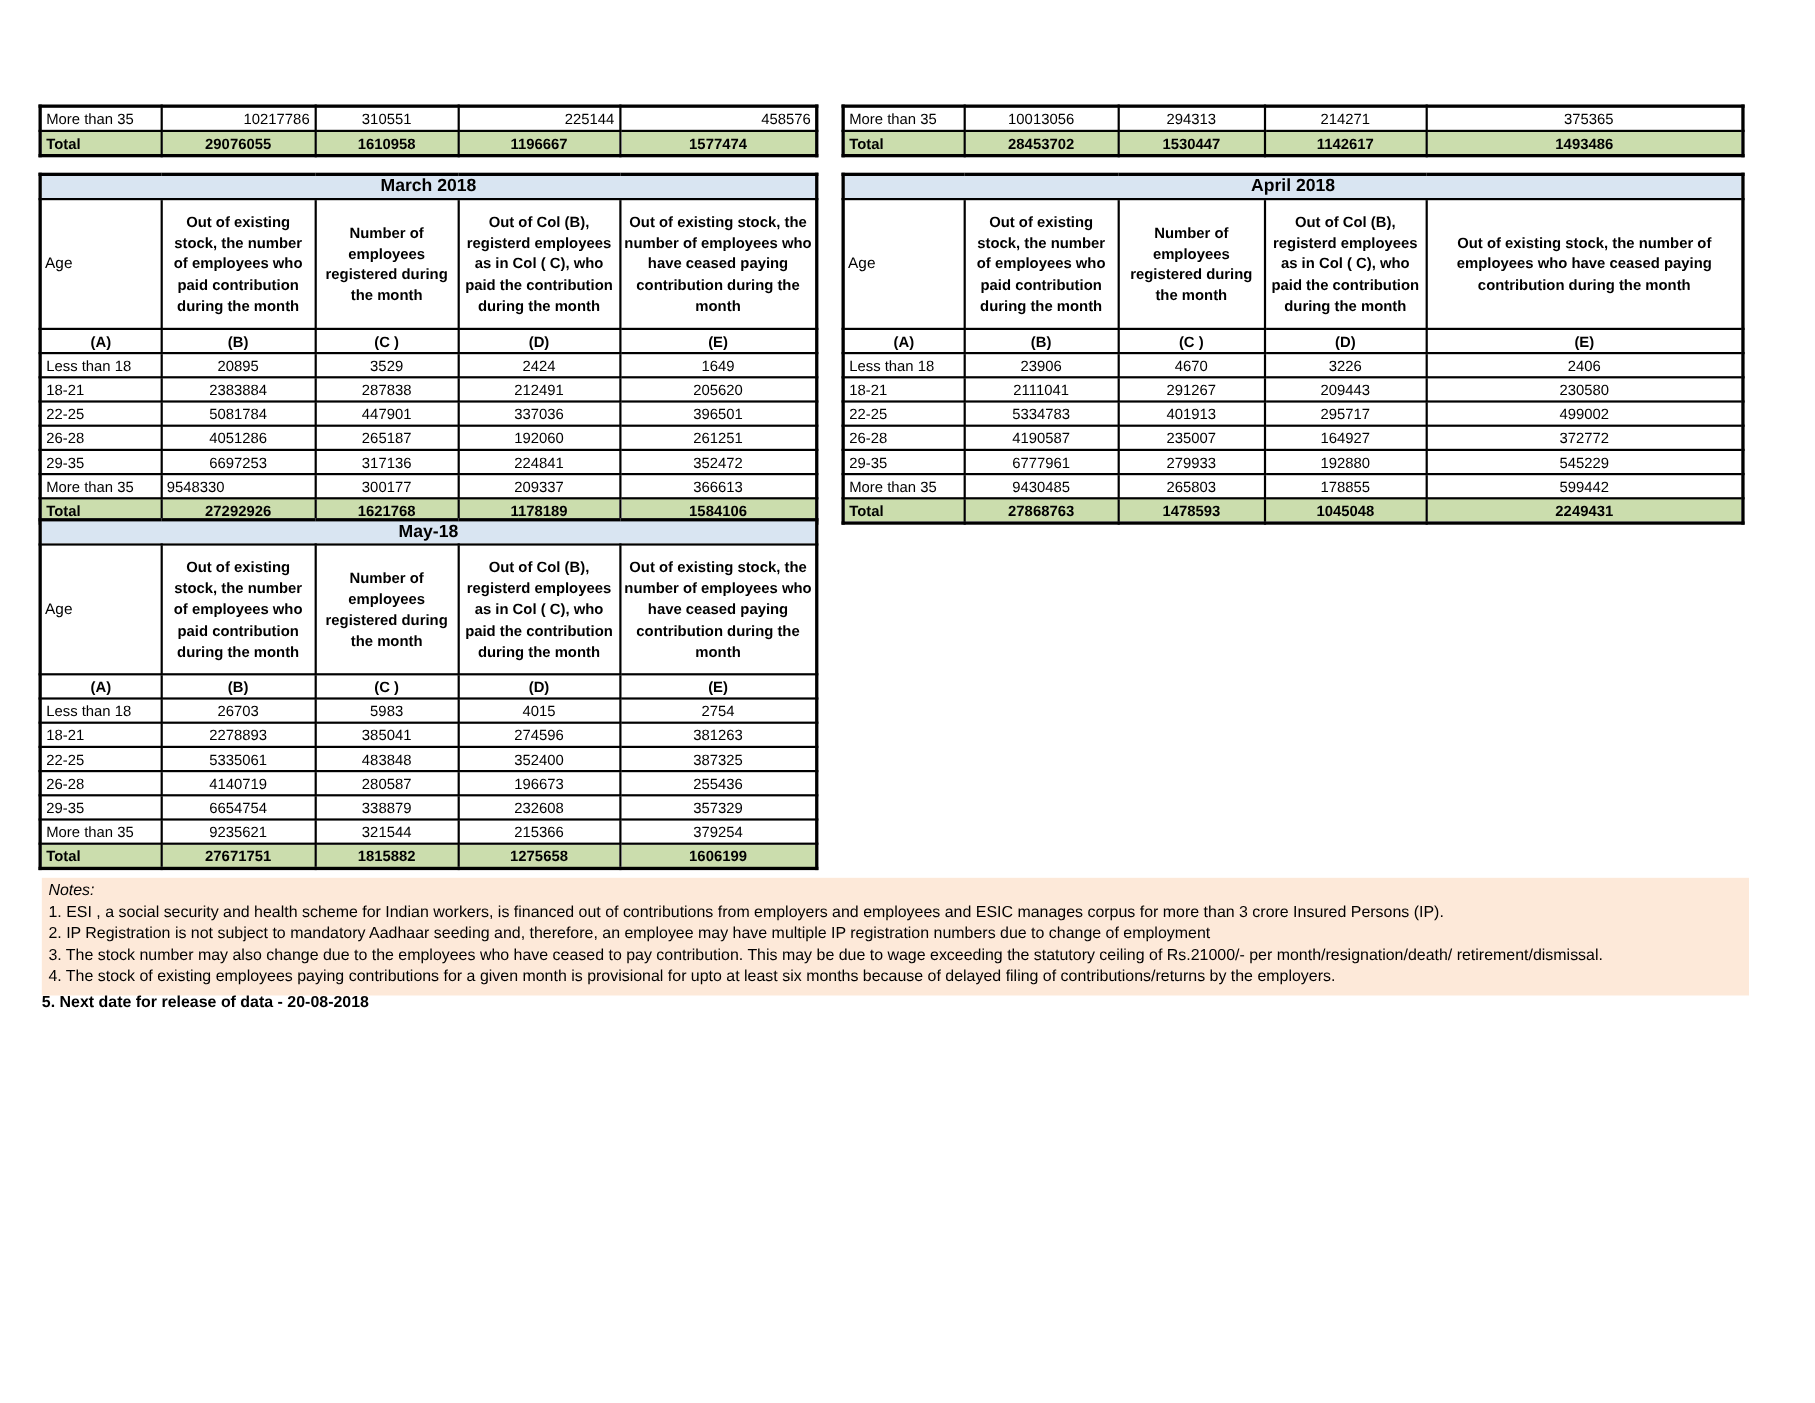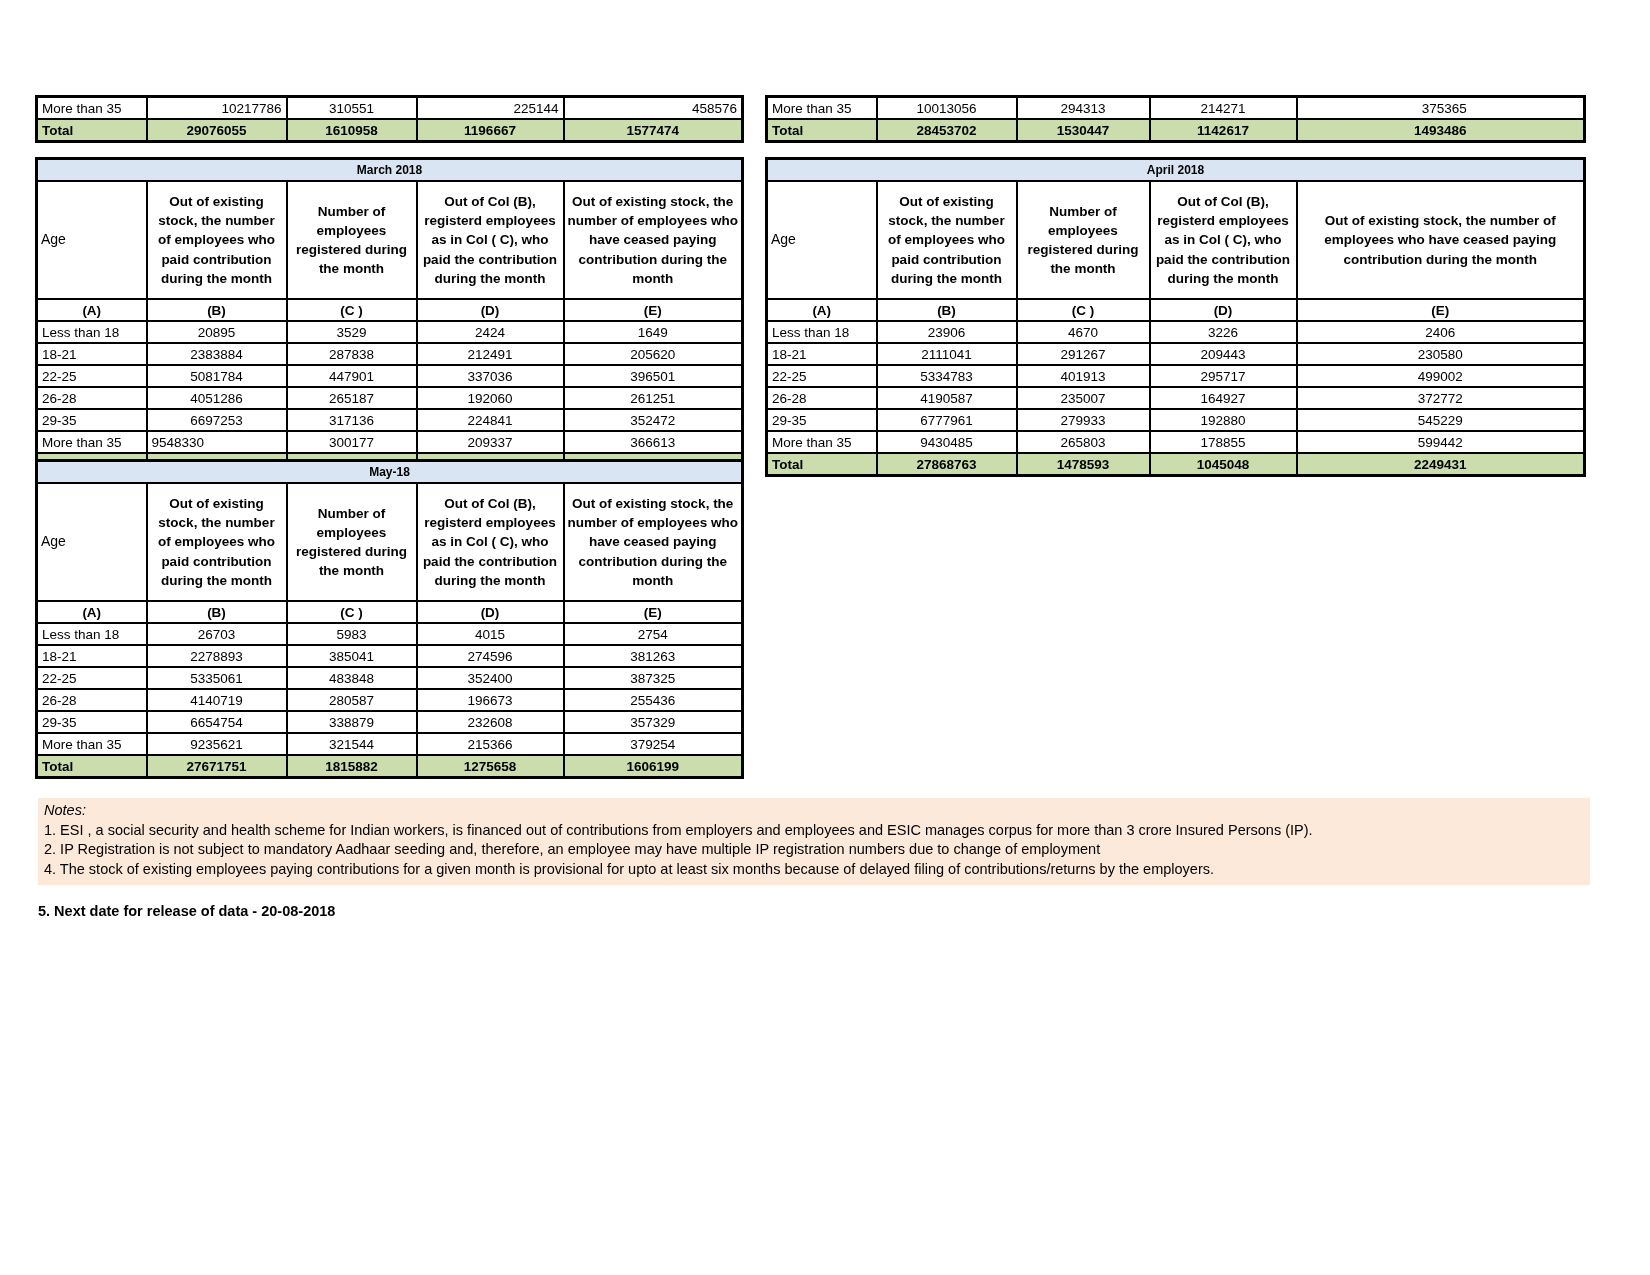--- a/index.html
+++ b/index.html
@@ -5,21 +5,21 @@
   html,body{margin:0;padding:0;}
   body{
     width:1650px;height:1275px;background:#ffffff;
     font-family:"Liberation Sans", sans-serif;color:#000;
     position:relative;overflow:hidden;
   }
   .block{position:absolute;}
   table{border-collapse:collapse;table-layout:fixed;border:3px solid #000;background:#fff;}
   td{border:2px solid #000;padding:0 4px;height:20px;font-size:13.5px;
      overflow:hidden;white-space:nowrap;vertical-align:middle;}
-  .title-cell{background:var(--title-blue);font-weight:bold;text-align:center;font-size:12px;}
+  .title-cell{background:var(--title-blue);font-weight:bold;text-align:center;font-size:16px;}
   .hdr-row td{height:112px;white-space:normal;font-weight:bold;text-align:center;
               font-size:13.5px;line-height:1.42;padding:2px 3px;}
   .hdr-row td.age-cell{font-weight:normal;text-align:left;font-size:14px;}
   .letter-row td{font-weight:bold;text-align:center;}
   .row-label{text-align:left;}
   .total-row td{background:var(--total-green);font-weight:bold;}
   .notes-box{position:absolute;background:var(--notes-peach);padding:3px 6px 6px 6px;
              font-size:14.5px;line-height:19.5px;}
   .notes-heading{font-style:italic;}
   .note-line{white-space:nowrap;}
@@ -241,21 +241,21 @@
           <td class="row-label">Total</td>
           <td style="text-align: center;">27868763</td>
           <td style="text-align: center;">1478593</td>
           <td style="text-align: center;">1045048</td>
           <td style="text-align: center;">2249431</td>
         </tr>
       </tbody>
   </table>
 </div>
 
-<div class="block" style="left:35px;top:459px;">
+<div class="block" style="left:35px;top:471px;">
   <table>
     <colgroup>
         <col style="width:110px">
         <col style="width:140px">
         <col style="width:130px">
         <col style="width:147px">
         <col style="width:179px">
       </colgroup>
     <tbody>
       <tr>
@@ -327,15 +327,16 @@
           <td style="text-align: center;">1606199</td>
         </tr>
       </tbody>
   </table>
 </div>
 
 <div class="notes-box" style="left:38px;top:798px;width:1540px;">
   <div class="notes-heading note-line">Notes:</div>
   <div class="note-line">1. ESI , a social security and health scheme for Indian workers, is financed out of contributions from employers and employees and ESIC manages corpus for more than 3 crore Insured Persons (IP).</div>
   <div class="note-line">2. IP Registration is not subject to mandatory Aadhaar seeding and, therefore, an employee may have multiple IP registration numbers due to change of employment</div>
+  <div class="note-line">3. The stock number may also change due to the employees who have ceased to pay contribution. This may  be due to wage exceeding the statutory ceiling of  Rs.21000/- per month/resignation/death/ retirement/dismissal.</div>
   <div class="note-line">4. The stock of existing employees paying contributions for a given month is provisional for upto at least six months because of delayed filing of contributions/returns by the employers.</div>
 </div>
 <div class="release-note" style="left:38px;top:903px;">5. Next date for release of data - 20-08-2018</div>
 
 </body></html>

